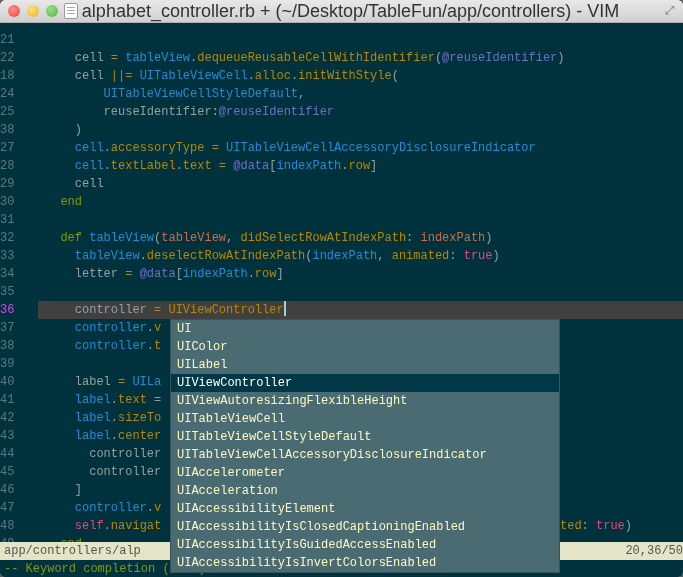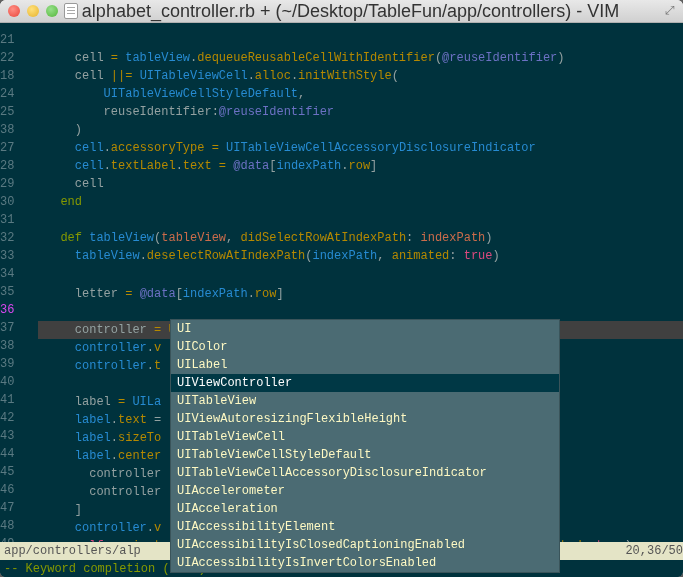--- a/index.html
+++ b/index.html
@@ -234,21 +234,21 @@
         <div class="line" style="position: relative;"><span class="c-default">        </span><span class="c-var">UITableViewCellStyleDefault</span><span class="c-default">,</span></div>
         <div class="line" style="position: relative;"><span class="c-default">        reuseIdentifier:</span><span class="c-inst">@reuseIdentifier</span></div>
         <div class="line" style="position: relative;"><span class="c-default">    )</span></div>
         <div class="line" style="position: relative;"><span class="c-default">    </span><span class="c-var">cell</span><span class="c-default">.</span><span class="c-method">accessoryType</span><span class="c-default"> </span><span class="c-method">=</span><span class="c-default"> </span><span class="c-var">UITableViewCellAccessoryDisclosureIndicator</span></div>
         <div class="line" style="position: relative;"><span class="c-default">    </span><span class="c-var">cell</span><span class="c-default">.</span><span class="c-method">textLabel</span><span class="c-default">.</span><span class="c-method">text</span><span class="c-default"> </span><span class="c-method">=</span><span class="c-default"> </span><span class="c-inst">@data</span><span class="c-default">[</span><span class="c-var">indexPath</span><span class="c-default">.</span><span class="c-method">row</span><span class="c-default">]</span></div>
         <div class="line" style="position: relative;"><span class="c-default">    cell</span></div>
         <div class="line" style="position: relative;"><span class="c-default">  </span><span class="c-keyword">end</span></div>
         <div class="line" style="position: relative;"><span class="c-default"></span></div>
         <div class="line" style="position: relative;"><span class="c-default">  </span><span class="c-keyword">def</span><span class="c-default"> </span><span class="c-def">tableView</span><span class="c-default">(</span><span class="c-name">tableView</span><span class="c-default">, </span><span class="c-method">didSelectRowAtIndexPath</span><span class="c-default">: </span><span class="c-name">indexPath</span><span class="c-default">)</span></div>
         <div class="line" style="position: relative;"><span class="c-default">    </span><span class="c-var">tableView</span><span class="c-default">.</span><span class="c-method">deselectRowAtIndexPath</span><span class="c-default">(</span><span class="c-var">indexPath</span><span class="c-default">, </span><span class="c-method">animated</span><span class="c-default">: </span><span class="c-bool">true</span><span class="c-default">)</span></div>
-        <div class="line" style="position: relative; margin-top: 20px;"><span class="c-default">    letter </span><span class="c-method">=</span><span class="c-default"> </span><span class="c-inst">@data</span><span class="c-default">[</span><span class="c-var">indexPath</span><span class="c-default">.</span><span class="c-method">row</span><span class="c-default">]</span></div>
+        <div class="line" style="position: relative;"><span class="c-default">    letter </span><span class="c-method">=</span><span class="c-default"> </span><span class="c-inst">@data</span><span class="c-default">[</span><span class="c-var">indexPath</span><span class="c-default">.</span><span class="c-method">row</span><span class="c-default">]</span></div>
         <div class="line" style="position: relative;"><span class="c-default"></span></div>
         <div class="line current" style="position: relative;"><span class="c-default">    controller </span><span class="c-method">=</span><span class="c-default"> </span><span class="c-method">UIViewController</span><span class="c-default"></span><span class="cursor"></span></div>
         <div class="line" style="position: relative;"><span class="c-default">    </span><span class="c-var">controller</span><span class="c-default">.</span><span class="c-method">v</span></div>
         <div class="line" style="position: relative;"><span class="c-default">    </span><span class="c-var">controller</span><span class="c-default">.</span><span class="c-method">t</span></div>
         <div class="line" style="position: relative;"><span class="c-default"></span></div>
         <div class="line" style="position: relative;"><span class="c-default">    label </span><span class="c-method">=</span><span class="c-default"> </span><span class="c-var">UILa</span></div>
         <div class="line" style="position: relative;"><span class="c-default">    </span><span class="c-var">label</span><span class="c-default">.</span><span class="c-method">text</span><span class="c-default"> =</span></div>
         <div class="line" style="position: relative;"><span class="c-default">    </span><span class="c-var">label</span><span class="c-default">.</span><span class="c-method">sizeTo</span></div>
         <div class="line" style="position: relative;"><span class="c-default">    </span><span class="c-var">label</span><span class="c-default">.</span><span class="c-method">center</span></div>
         <div class="line" style="position: relative;"><span class="c-default">      controller</span></div>
@@ -258,29 +258,29 @@
         <div class="line" style="position: relative;"><span class="c-default">    </span><span class="c-bool">self</span><span class="c-default">.</span><span class="c-method">navigat</span><span style="position: absolute; left: 522px; top: 0px; color: rgb(147, 161, 161);"><span style="color:#b58900">ted</span><span style="color:#93a1a1">: </span><span style="color:#dc4a7f">true</span><span style="color:#93a1a1">)</span></span></div>
         <div class="line" style="position: relative;"><span class="c-default">  </span><span class="c-keyword">end</span></div>
         <div class="line" style="position: relative;"><span class="c-default"></span><span class="c-keyword">end</span></div>
       </div>
 
     <div class="popup" id="popup">
         <div class="item">UI</div>
         <div class="item">UIColor</div>
         <div class="item">UILabel</div>
         <div class="item selected">UIViewController</div>
-        <div class="item">UITableView</div>
         <div class="item">UIViewAutoresizingFlexibleHeight</div>
         <div class="item">UITableViewCell</div>
         <div class="item">UITableViewCellStyleDefault</div>
         <div class="item">UITableViewCellAccessoryDisclosureIndicator</div>
         <div class="item">UIAccelerometer</div>
         <div class="item">UIAcceleration</div>
         <div class="item">UIAccessibilityElement</div>
         <div class="item">UIAccessibilityIsClosedCaptioningEnabled</div>
+        <div class="item">UIAccessibilityIsGuidedAccessEnabled</div>
         <div class="item">UIAccessibilityIsInvertColorsEnabled</div>
       </div>
 
     <div class="statusbar">
       <span>app/controllers/alp</span>
       <span class="pos">20,36/50</span>
     </div>
     <div class="msgline">-- Keyword completion (^N^P) match 143 of 146</div>
   </div>
 </div>

